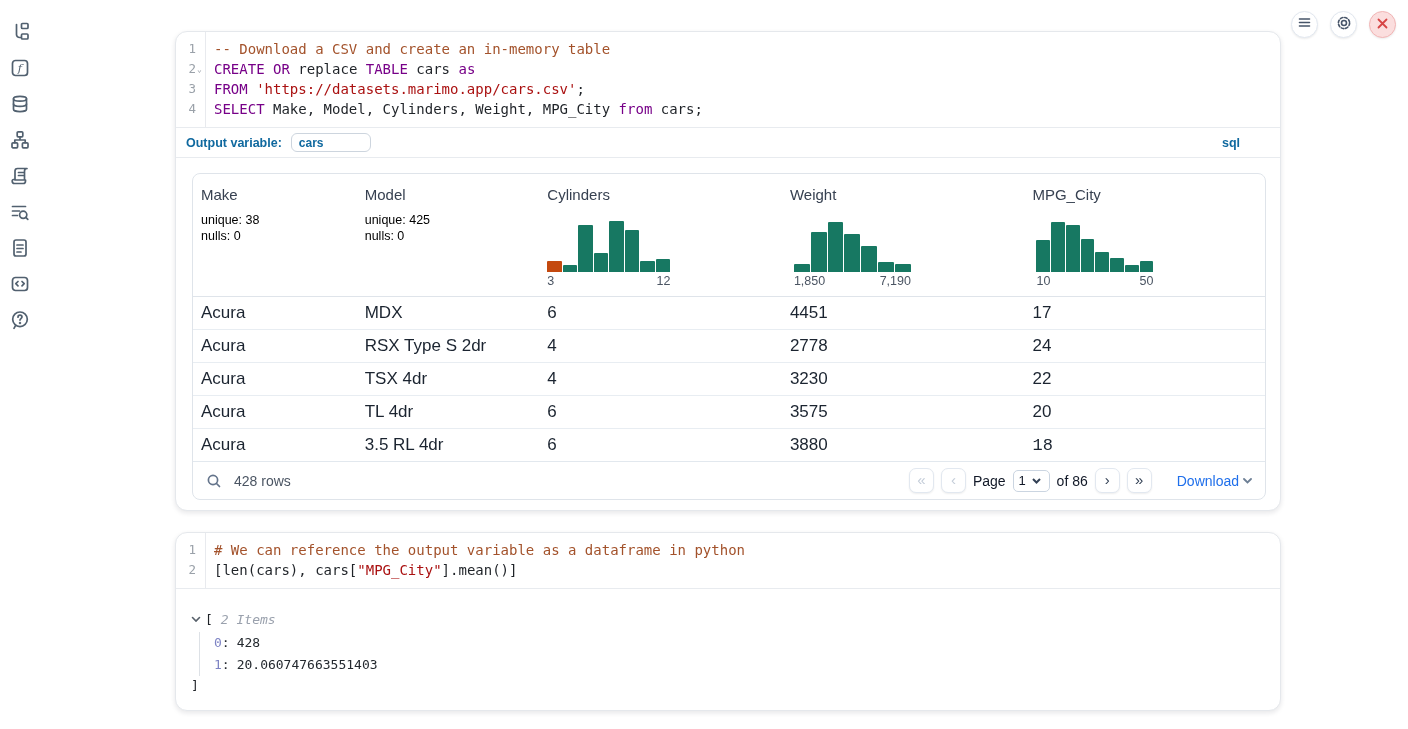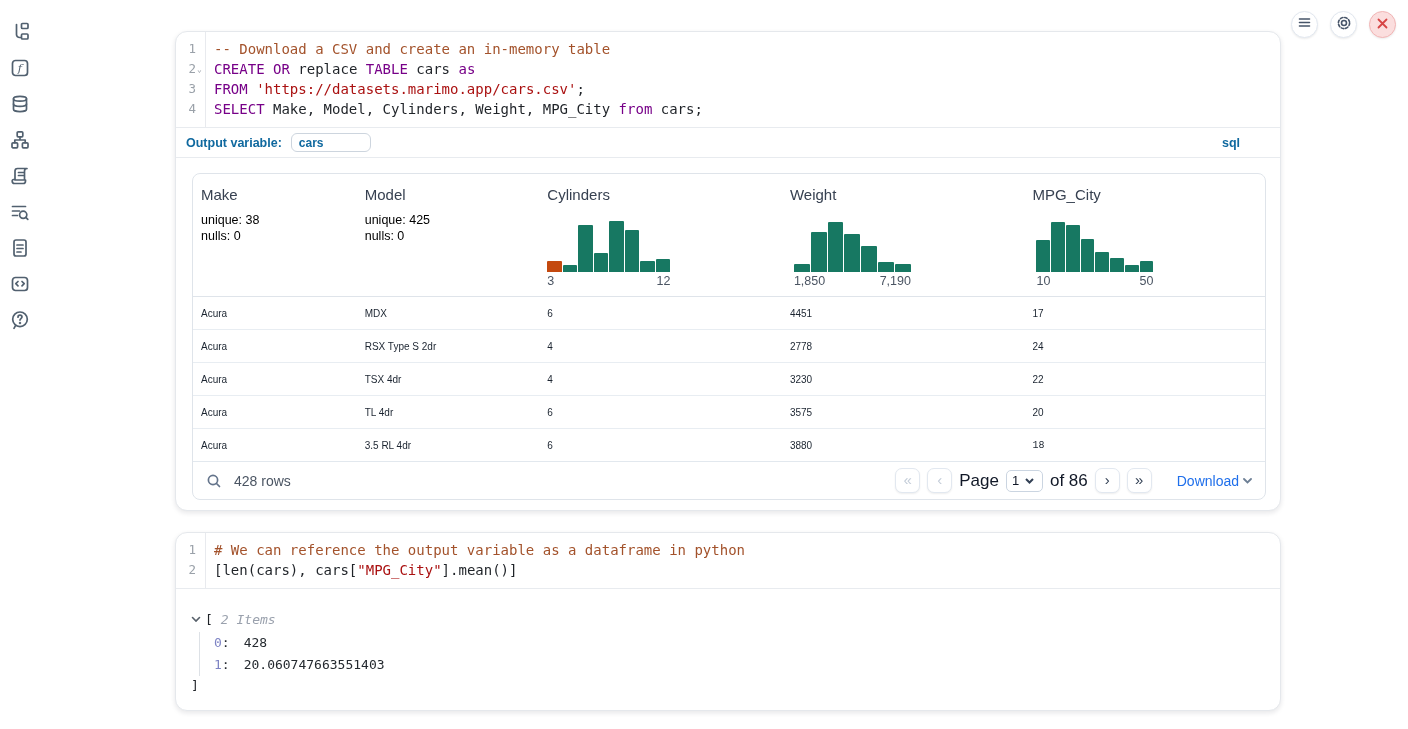--- a/index.html
+++ b/index.html
@@ -64,54 +64,54 @@
   .th-stat:last-child { margin-top:0; }
   .hist { position:absolute; bottom:8px; }
   .hist-bars { display:flex; align-items:flex-end; gap:1px; height:52px; }
   .hist-bar { flex:1; border-radius:1px 1px 0 0; }
   .hist-axis { display:flex; justify-content:space-between; font-size:12.5px;
     color:#4b5563; margin-top:2px; }
 
   .tr { display:flex; height:33px; align-items:center; border-bottom:1px solid #e8edf2;
     cursor:default; }
   .tr:last-child { border-bottom:1px solid #e2e8ee; }
-  .td { font-size:10px; color:#1b2430; padding-left:8px; overflow:hidden;
+  .td { font-size:17px; color:#1b2430; padding-left:8px; overflow:hidden;
     white-space:nowrap; }
 
   .dt-footer { height:37px; display:flex; align-items:center; padding:0 13px; }
   .row-count { margin-left:12px; font-size:14px; color:#4b5563; }
   .search-icon svg { width:16px; height:16px; stroke:#64748b; fill:none;
     stroke-width:1.7; stroke-linecap:round; display:block; }
   .pager { margin-left:auto; display:flex; align-items:center; gap:7px; }
   .pg-btn { width:25px; height:25px; border:1px solid #e2e8f0; border-radius:7px;
     background:#fff; box-shadow:0 1px 2px rgba(0,0,0,.07); display:flex;
     align-items:center; justify-content:center; font-size:15px; color:#334155;
     cursor:pointer; line-height:1; padding-bottom:2px; }
   .pg-btn.disabled { color:#c3ccd8; cursor:default; }
-  .page-label, .page-total { font-size:17px; color:#111827; }
+  .page-label, .page-total { font-size:14px; color:#111827; }
   .page-select { min-width:37px; height:22px; border:1px solid #cbd5e1; border-radius:5px;
     display:flex; align-items:center; padding:0 5px; gap:6px; font-size:13px;
     color:#111827; cursor:pointer; }
   .page-select svg { stroke:#334155; fill:none; stroke-width:2; }
   .download { margin-left:18px; display:flex; align-items:center; gap:4px; cursor:pointer; }
   .download-label { font-size:14px; color:#1f6feb; }
   .download svg { stroke:#6d7f95; fill:none; stroke-width:1.8; stroke-linecap:round; }
 
   
   .tree { padding:21px 0 0 15px; font-family:"DejaVu Sans Mono", monospace;
     font-size:13px; color:#24292f; }
   .tree-line1 { display:flex; align-items:center; height:18px; }
   .tree-chevron { width:12px; margin-right:2px; cursor:pointer; }
   .tree-chevron svg { stroke:#57606a; fill:none; stroke-width:1.6; stroke-linecap:round; display:block; }
   .tree-count { font-style:italic; color:#9aa1ad; margin-left:8px; }
   .tree-items { margin-left:8px; border-left:1px solid #dde1e6; padding-left:14px;
     margin-top:4px; margin-bottom:2px; }
   .tree-item { height:22px; line-height:22px; }
   .tree-key { color:#7d83c4; }
-  .tree-val { color:#24292f; margin-left:14px; }
+  .tree-val { color:#24292f; margin-left:7px; }
   .bracket { color:#1f2328; }
 </style>
 </head>
 <body>
 
 <div class="sidebar" id="sidebar">
     <div class="side-icon"><svg viewBox="0 0 20 20">
         <path d="M6.5 2.5v10a3 3 0 0 0 3 3h1.5"></path>
         <rect x="11.5" y="1.5" width="6.5" height="5" rx="1"></rect>
         <rect x="11.5" y="12" width="6.5" height="5" rx="1"></rect>

